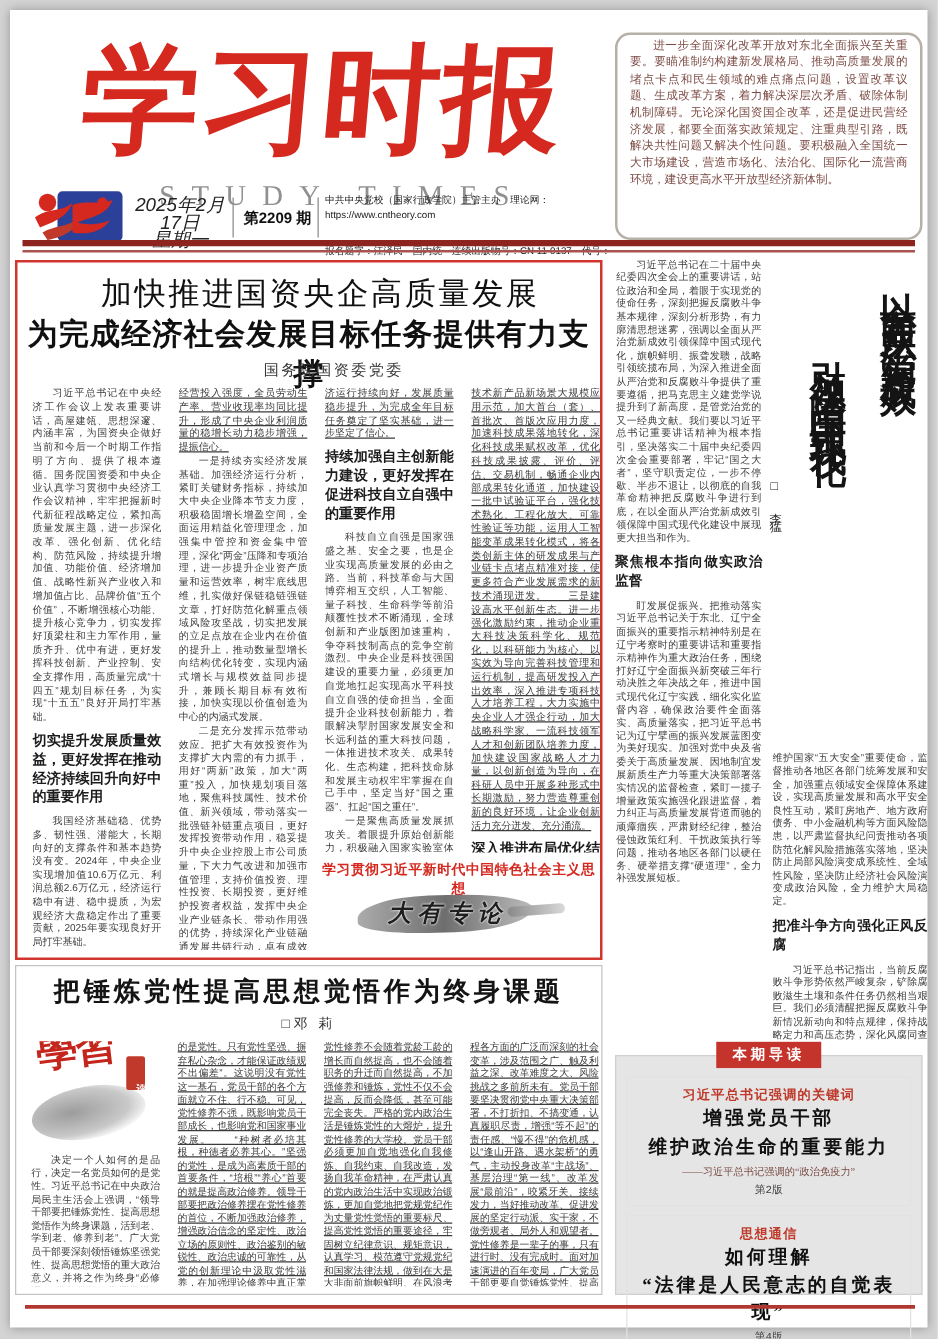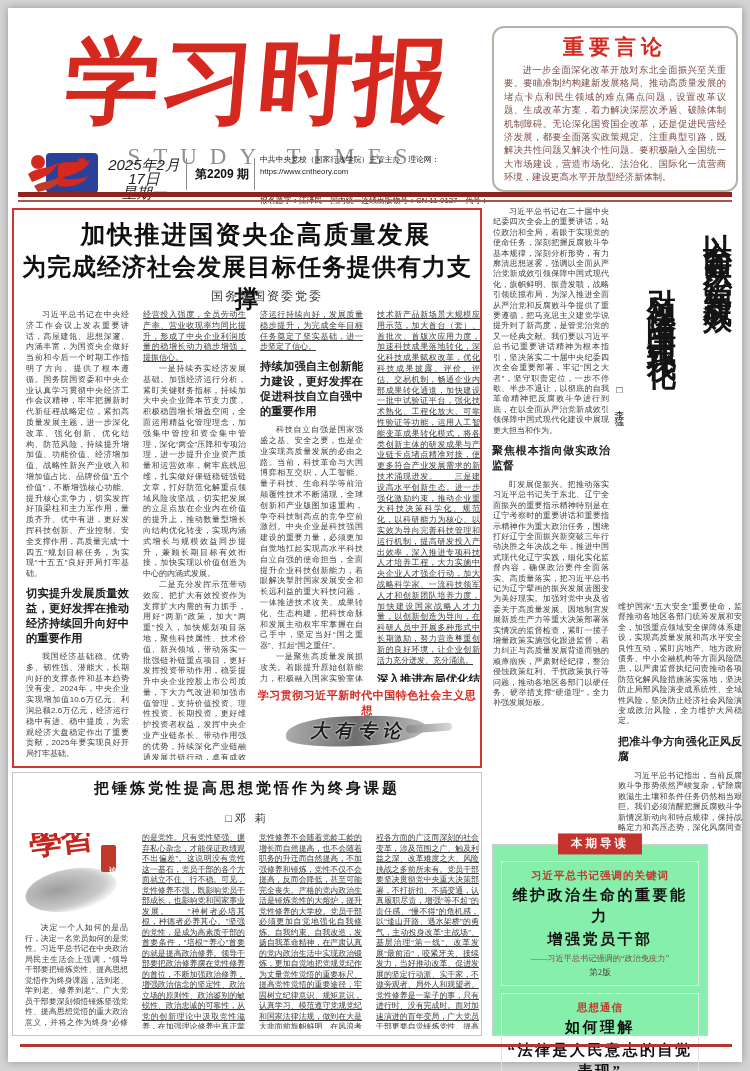--- a/index.html
+++ b/index.html
@@ -31,21 +31,21 @@
   .remarks-body { margin:3px 10px 0 10px; font-size:9.3px; line-height:13.4px; color:#7c4b44;
                   text-align:justify; text-indent:2em; font-family:"Liberation Serif", serif; }
 
   .rule1 { position:absolute; left:10px; top:184px; width:714px; height:5px; background:#8e2420; }
   .rule2 { position:absolute; left:10px; top:192px; width:714px; height:2px; background:#a8534e; }
 
   
   .lead { position:absolute; left:4px; top:200px; width:470px; height:560px;
           border:2px solid #d2342e; background:#fff; }
   .lead-h1 { position:absolute; top:8px; left:0; width:100%; text-align:center;
-             font-size:25px; font-weight:bold; color:#101010; letter-spacing:2px;
+             font-size:25px; font-weight:normal; color:#101010; letter-spacing:2px;
              font-family:"Liberation Serif", serif;padding-left:18px; }
   .lead-h2 { position:absolute; top:41px; left:0; width:100%; text-align:center;
              font-size:24px; font-weight:bold; color:#101010; letter-spacing:1px;
              font-family:"Liberation Serif", serif; }
   .lead-by { position:absolute; top:78px; left:0; width:100%; text-align:center;
              font-size:12px; color:#333; letter-spacing:2px;padding-left:40px; }
   .col { position:absolute; width:103px; font-size:8px; line-height:10.8px; color:#3c3c3c;
          text-align:justify; overflow:hidden; }
   .col p { text-indent:2em; margin:0; }
   .col p.cont { text-indent:0;text-decoration:underline; }
@@ -81,41 +81,41 @@
   .r-head .vline1 { font-size:29px; letter-spacing:8px; margin-left:16px; }
   .r-head .vline2 { font-size:29px; letter-spacing:8px; padding-top:56px; }
   .r-author { position:absolute; left:604px; top:376px; writing-mode:vertical-rl;
               font-size:10px; letter-spacing:7px; color:#222; }
   .r-right-body { position:absolute; left:610px; top:594px; width:124px; height:230px;
                   font-size:8px; line-height:10.4px; color:#3c3c3c; text-align:justify; overflow:hidden; }
   .r-right-body p { text-indent:2em; margin:0; }
   .r-right-body p.cont { text-indent:0; }
 
   
-  .guide { position:absolute; left:484px; top:836px; width:216px; height:192px;
-           border:1px solid #cfcfcf; background:#86efac; }
+  .guide { position:absolute; left:484px; top:836px; width:246px; height:192px;
+           border:1px solid #cfcfcf; background:#e5e5e5; }
   .guide-tab { position:absolute; left:50%; top:0; transform:translate(-50%,-55%);
                background:#c5342c; color:#fff; font-size:11.5px; font-weight:bold;
                letter-spacing:3px; padding:3px 13px; }
   .g-item { margin:0 8px; border:1px solid #e2e2e2; text-align:center; padding:7px 4px 6px 4px; }
   .g-item.first { margin-top:16px; margin-bottom:7px; }
   .g-kicker { color:#bf3a2b; font-size:10.5px; letter-spacing:1px;
               font-family:"Liberation Serif", serif; font-weight:bold; }
   .g-title { font-size:15px; font-weight:bold; color:#101010; letter-spacing:2.5px;
              line-height:21px; font-family:"Liberation Serif", serif; margin-top:2px; }
   .g-note { font-size:8.2px; color:#7a4b44; margin-top:3px; font-family:"Liberation Serif", serif; }
-  .g-page { font-size:8.6px; color:#444; margin-top:3px; font-family:Liberation Serif, serif; }
+  .g-page { font-size:8.6px; color:#444; margin-top:3px; font-family:Liberation Mono, monospace; }
 
   .rule-bottom { position:absolute; left:12px; top:1036px; width:712px; height:3px; background:#b23730; }
 
   
   .bottom { position:absolute; left:4px; top:764px; width:470px; height:264px;
             border:1px solid #c4c4c4; background:#fff; }
   .bottom-h { position:absolute; top:6px; left:0; width:100%; text-align:center;
-              font-size:15px; font-weight:bold; color:#141414; letter-spacing:3px;
+              font-size:21px; font-weight:bold; color:#141414; letter-spacing:3px;
               font-family:"Liberation Serif", serif; }
   .bottom-by { position:absolute; top:38px; left:0; width:100%; text-align:center;
                font-size:11px; color:#333; letter-spacing:3px; }
   .bottom .col { top:60px; height:196px; font-size:7.9px; line-height:10.5px; }
   .bottom .c1 { left:12px; } .bottom .c2 { left:129px; }
   .bottom .c3 { left:246px; } .bottom .c4 { left:363px; }
   .xlogo { position:relative; width:103px; height:86px; margin-bottom:4px; }
   .xlogo .swoosh { position:absolute; left:0; top:36px; width:92px; height:42px;
                    background:radial-gradient(ellipse at 35% 45%, #9c9c9c 0%, #c9c9c9 55%, rgba(255,255,255,0) 78%);
                    border-radius:50%; transform:rotate(-10deg); }
@@ -150,21 +150,20 @@
     </div>
     <div class="vline" style="left:178px; top:150px; height:32px;"></div>
     <div class="issue">第2209 期</div>
     <div class="vline" style="left:246px; top:150px; height:32px;"></div>
     <div class="pub">
       <div class="l1">中共中央党校（国家行政学院）主管主办　理论网：https://www.cntheory.com</div>
       <div>报名题字：江泽民　国内统一连续出版物号：CN 11-0137　代号：1-267</div>
     </div>
 
     <div class="remarks">
-      <div class="remarks-title">重要言论</div>
       <div class="remarks-body">进一步全面深化改革开放对东北全面振兴至关重要。要瞄准制约构建新发展格局、推动高质量发展的堵点卡点和民生领域的难点痛点问题，设置改革议题、生成改革方案，着力解决深层次矛盾、破除体制机制障碍。无论深化国资国企改革，还是促进民营经济发展，都要全面落实政策规定、注重典型引路，既解决共性问题又解决个性问题。要积极融入全国统一大市场建设，营造市场化、法治化、国际化一流营商环境，建设更高水平开放型经济新体制。</div>
     </div>
 
     <div class="rule1"></div>
     <div class="rule2"></div>
 
     <div class="lead">
       <div class="lead-h1">加快推进国资央企高质量发展</div>
       <div class="lead-h2">为完成经济社会发展目标任务提供有力支撑</div>
       <div class="lead-by">国务院国资委党委</div>
@@ -219,22 +218,22 @@
       <p class="cont">维护国家“五大安全”重要使命，监督推动各地区各部门统筹发展和安全，加强重点领域安全保障体系建设，实现高质量发展和高水平安全良性互动，紧盯房地产、地方政府债务、中小金融机构等方面风险隐患，以严肃监督执纪问责推动各项防范化解风险措施落实落地，坚决防止局部风险演变成系统性、全域性风险，坚决防止经济社会风险演变成政治风险，全力维护大局稳定。</p>
       <div class="r-sub">把准斗争方向强化正风反腐</div>
       <p><span>习近平总书记指出，当前反腐败斗争形势依然严峻复杂，铲除腐败滋生土壤和条件任务仍然相当艰巨。我们必须清醒把握反腐败斗争新情况新动向和特点规律，保持战略定力和高压态势，深化风腐同查同治，一体推进“三不腐”，坚决打好这场攻坚战持久战、总体战。</span>
         </p>
     </div>
 
     <div class="guide">
       <div class="guide-tab">本期导读</div>
       <div class="g-item first">
         <div class="g-kicker">习近平总书记强调的关键词</div>
+        <div class="g-title">增强党员干部</div>
         <div class="g-title">维护政治生命的重要能力</div>
-        <div class="g-title">增强党员干部</div>
         <div class="g-note">——习近平总书记强调的“政治免疫力”</div>
         <div class="g-page">第2版</div>
       </div>
       <div class="g-item">
         <div class="g-kicker">思想通信</div>
         <div class="g-title">如何理解</div>
         <div class="g-title">“法律是人民意志的自觉表现”</div>
         <div class="g-page">第4版</div>
       </div>
     </div>

